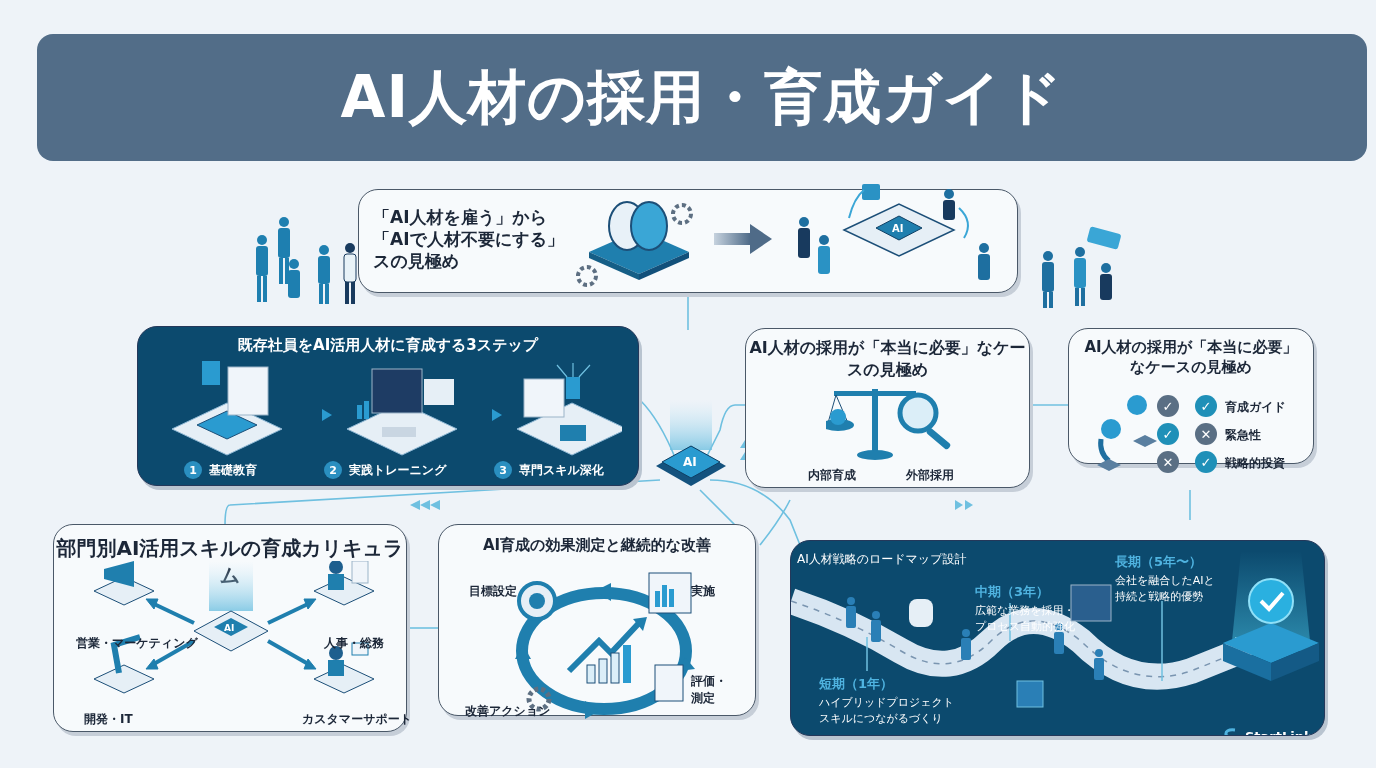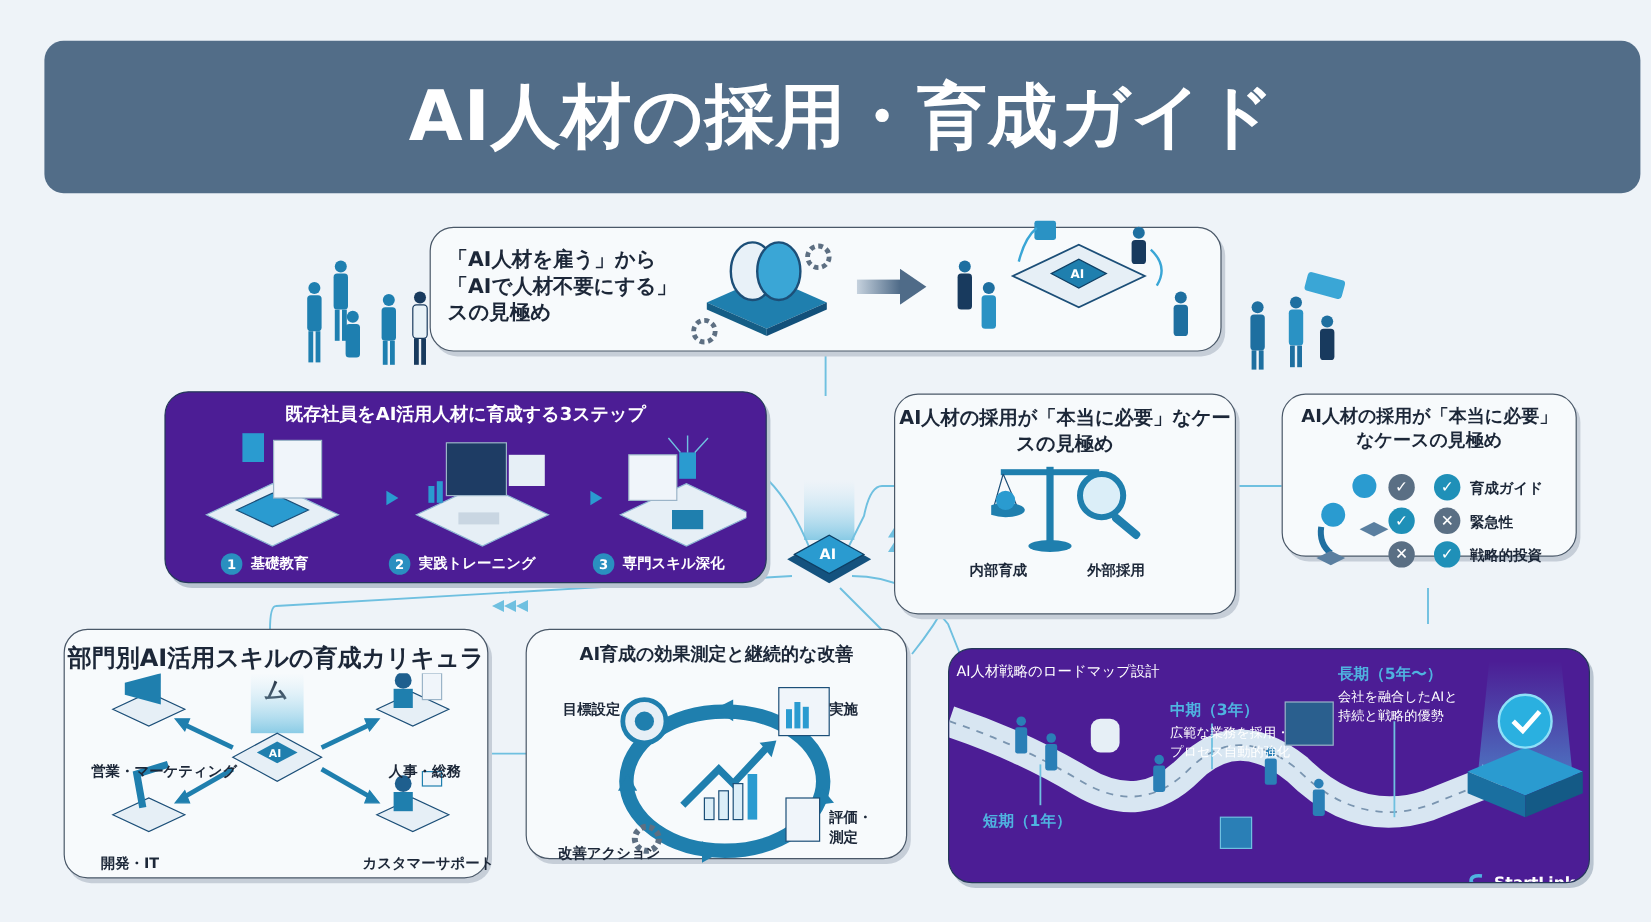--- a/index.html
+++ b/index.html
@@ -16,21 +16,21 @@
     display: flex; align-items: center; justify-content: center;
   }
   .title-bar h1 {
     color: #ffffff; font-size: 58px; font-weight: bold; letter-spacing: 1px;
   }
   .card {
     position: absolute; background: #f7fafc; border: 1.5px solid #4a5868;
     border-radius: 20px; box-shadow: 3px 4px 0 #c6ced8;
   }
   .card.dark {
-    background: #4c1d95; border: 1.5px solid #24385a; box-shadow: 3px 4px 0 #b9c4d0;
+    background: #0c4a6e; border: 1.5px solid #24385a; box-shadow: 3px 4px 0 #b9c4d0;
   }
   .card-title {
     position: absolute; left: 0; right: 0; text-align: center;
     font-weight: bold; font-size: 17px; color: #1c2738; line-height: 1.35;
   }
   .card.dark .card-title { color: #ffffff; }
   .lines { position: absolute; left: 0; top: 0; width: 1376px; height: 768px; pointer-events: none; }
   .label { position: absolute; font-size: 12px; font-weight: bold; color: #1c2738; white-space: nowrap; }
   .dark .label { color: #ffffff; }
   .step-num {
@@ -211,21 +211,21 @@
         <stop offset="0" stop-color="#bfe4f5" stop-opacity="0"></stop>
         <stop offset="1" stop-color="#6fc0e0" stop-opacity="0.8"></stop>
       </linearGradient>
     </defs>
   <rect x="22" y="0" width="42" height="50" fill="url(#beam)"></rect>
   <polygon points="8,66 43,46 78,66 43,86" fill="#14527e"></polygon>
   <polygon points="14,62 43,46 72,62 43,78" fill="#2a9bd0" stroke="#0e3f64"></polygon>
   <text x="35" y="66" font-size="12" fill="#fff" font-weight="bold" font-family="DejaVu Sans, sans-serif">AI</text>
 </svg>
 
-<div class="card" style="left:745px;top:328px;width:285px;height:184px;">
+<div class="card" style="left:745px;top:328px;width:285px;height:160px;">
   <div class="card-title" style="top:8px;font-size:16px;">
     <div>AI人材の採用が「本当に必要」なケー</div>
     <div>スの見極め</div>
   </div>
   <svg style="position:absolute;left:80px;top:58px" width="155" height="80">
     <rect x="8" y="4" width="82" height="5" fill="#1f7fae"></rect>
     <rect x="46" y="2" width="6" height="62" fill="#1f7fae"></rect>
     <ellipse cx="49" cy="68" rx="18" ry="5" fill="#1f7fae"></ellipse>
     <path d="M10 8 L 2 36 M10 8 L 22 36" stroke="#1c4f78" fill="none"></path>
     <ellipse cx="12" cy="38" rx="16" ry="6" fill="#1f7fae"></ellipse>
@@ -370,20 +370,24 @@
         </linearGradient>
       </defs>
     <polygon points="450,10 510,10 520,110 440,110" fill="url(#glow)"></polygon>
     <polygon points="432,102 480,82 528,102 480,122" fill="#2a9bd0"></polygon>
     <polygon points="432,102 480,122 480,140 432,120" fill="#1a6fa0"></polygon>
     <polygon points="528,102 480,122 480,140 528,120" fill="#145a86"></polygon>
     <circle cx="480" cy="60" r="22" fill="#2ab0e0" stroke="#8fe0f8" stroke-width="2"></circle>
     <path d="M470 60 L 478 68 L 492 52" stroke="#fff" stroke-width="4" fill="none"></path>
   </svg>
   <div class="phase-title" style="left:28px;top:134px;">短期（1年）</div>
+  <div class="phase-desc" style="left:28px;top:154px;">
+    <div>ハイブリッドプロジェクト</div>
+    <div>スキルにつながるづくり</div>
+  </div>
   <div class="phase-title" style="left:184px;top:42px;">中期（3年）</div>
   <div class="phase-desc" style="left:184px;top:62px;">
     <div>広範な業務を採用・</div>
     <div>プロセス自動的強化</div>
   </div>
   <div class="phase-title" style="left:324px;top:12px;">長期（5年〜）</div>
   <div class="phase-desc" style="left:324px;top:32px;">
     <div>会社を融合したAIと</div>
     <div>持続と戦略的優勢</div>
   </div>

